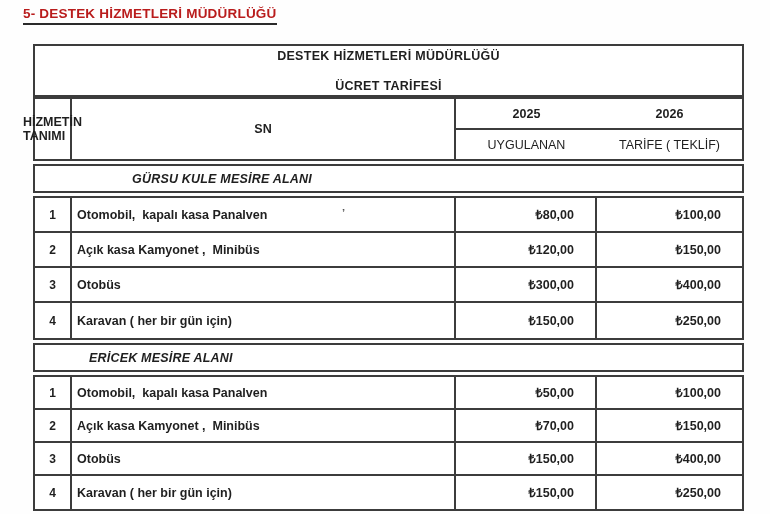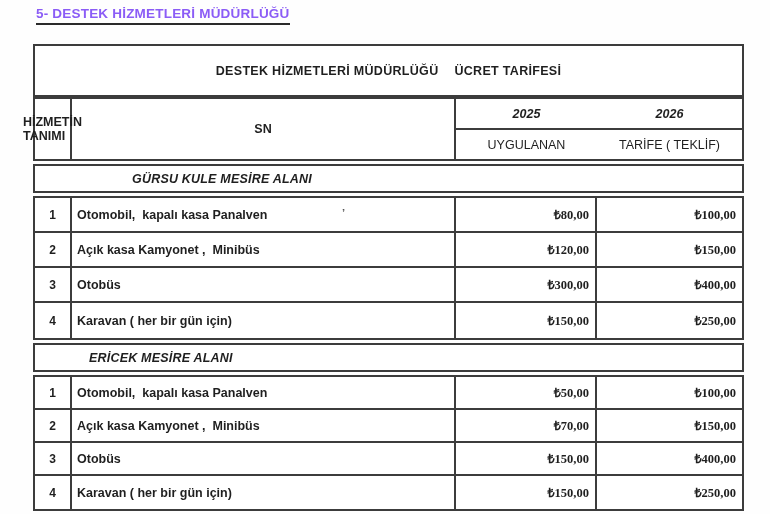--- a/index.html
+++ b/index.html
@@ -7,63 +7,63 @@
     width: 770px; height: 514px;
     background: #fefefe;
     font-family: "Liberation Sans", sans-serif;
     color: #1f1f1f;
     overflow: hidden;
   }
   .page { position: relative; width: 770px; height: 514px; }
 
   
   .page-title {
-    position: absolute; left: 36px; top: 6px;
+    position: absolute; left: 23px; top: 6px;
     font-size: 13.5px; font-weight: bold; letter-spacing: 0.2px;
-    color: #8b5cf6;
+    color: #b91c1c;
     border-bottom: 2px solid #2a2a2a;
     padding-bottom: 2px;
     display: inline-block;
   }
 
   
   .doc-table {
     position: absolute; left: 33px; top: 44px; width: 711px;
   }
   .block {
     border: 2px solid #3c3c3c;
     background: #fff;
   }
   .gap { margin-top: 3px; }
 
   
   .table-title-block {
     height: 53px;
-    display: flex; flex-direction: row;
+    display: flex; flex-direction: column;
     align-items: center; justify-content: center;
     gap: 16px;
   }
   .table-title-line { font-size: 12.5px; font-weight: bold; letter-spacing: 0.3px; }
 
   
   .colhead-block {
     height: 64px;
     display: grid;
     grid-template-columns: 37px 384px 141px auto;
   }
   .colhead-cell {
     display: flex; align-items: center; justify-content: center;
     font-size: 12.5px; font-weight: bold;
   }
   .colhead-cell.bordered { border-right: 2px solid #3c3c3c; }
   .colhead-year-cell { display: flex; flex-direction: column; }
   .colhead-year-cell .year-row {
     height: 31px; border-bottom: 2px solid #3c3c3c;
     display: flex; align-items: center; justify-content: center;
-    font-size: 12.5px; font-weight: bold; font-style: italic;
+    font-size: 12.5px; font-weight: bold;
   }
   .colhead-year-cell .label-row {
     flex: 1;
     display: flex; align-items: center; justify-content: center;
     font-size: 12.5px; font-weight: normal;
   }
 
   
   .section-row {
     height: 29px;
@@ -82,21 +82,21 @@
   }
   .row-group.compact .t-row { height: 33px; }
   .row-group .t-row:not(:last-child) { border-bottom: 2px solid #3c3c3c; }
   .cell {
     display: flex; align-items: center;
     font-size: 12.5px; font-weight: bold;
   }
   .cell.vline { border-right: 2px solid #3c3c3c; }
   .cell.sn { justify-content: center; font-size: 12px; }
   .cell.desc { padding-left: 5px; white-space: pre; }
-  .cell.num { justify-content: flex-end; padding-right: 6px; font-family: Liberation Serif, serif; }
+  .cell.num { justify-content: flex-end; padding-right: 21px; }
   .scan-artifact {
     position: absolute; left: 307px; top: 9px;
     font-size: 11px; font-weight: bold; color: #555;
   }
 </style>
 </head>
 <body>
 
 <div class="page">
 

